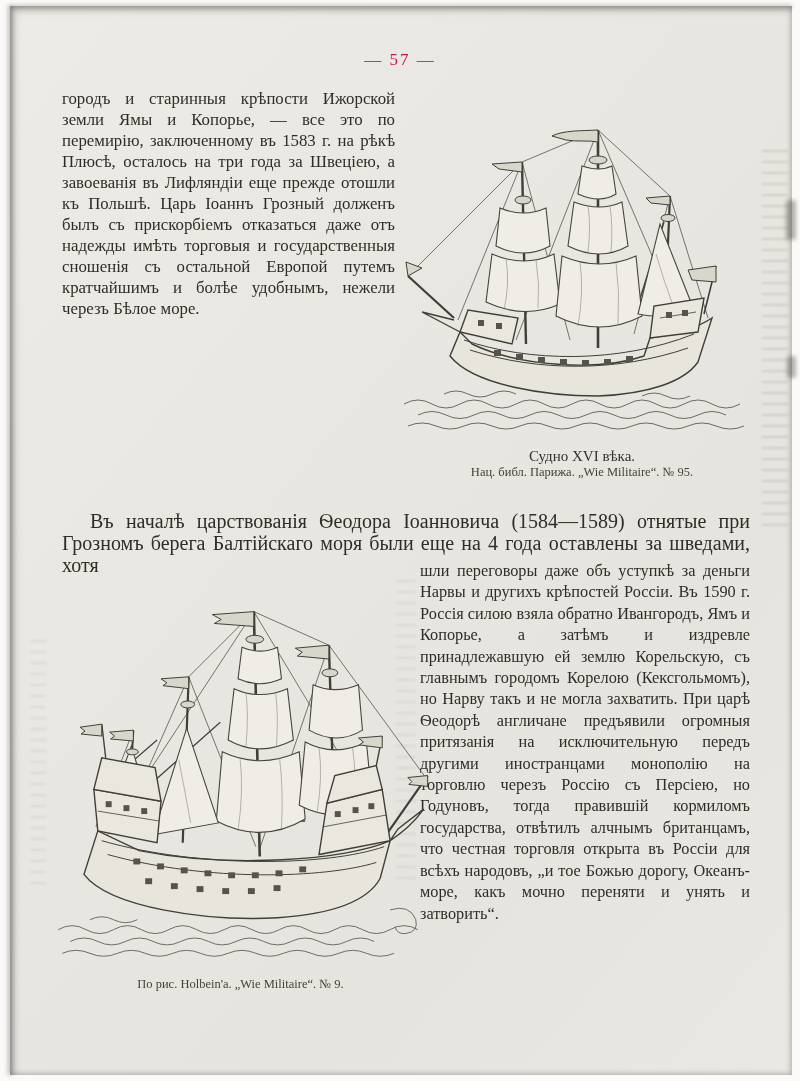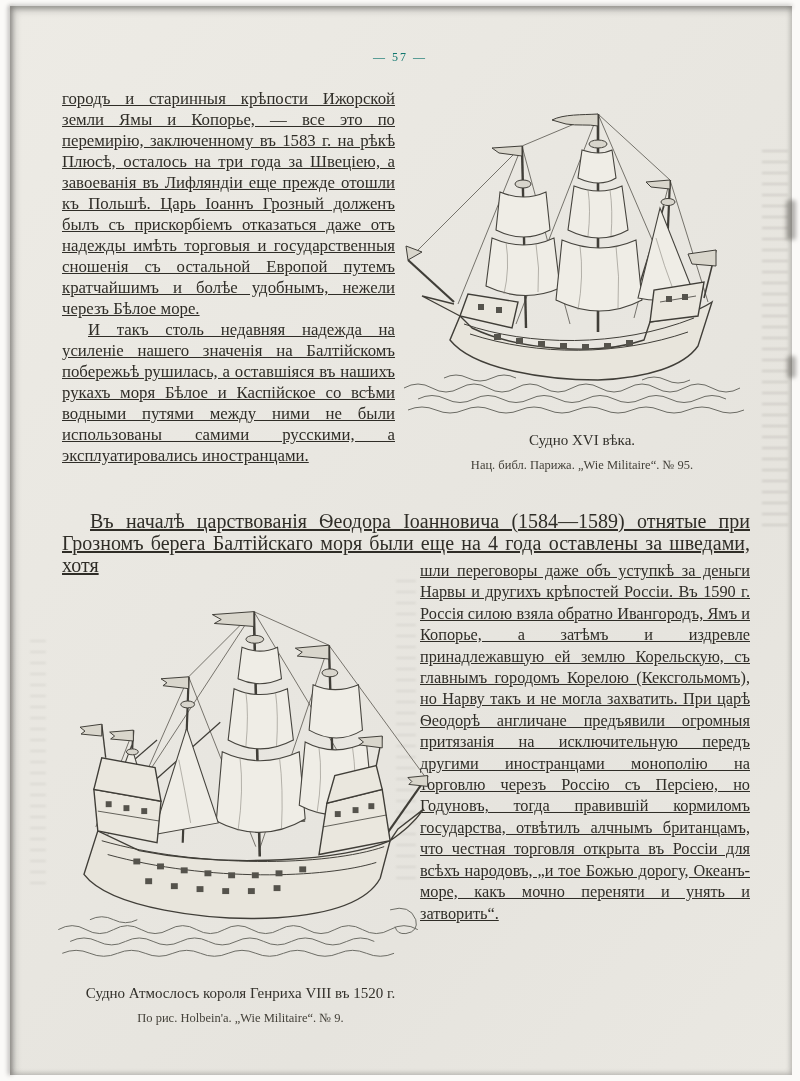--- a/index.html
+++ b/index.html
@@ -5,37 +5,37 @@
   html,body{margin:0;padding:0;background:#ffffff;}
   .scan{position:relative;width:800px;height:1081px;background:#fbfaf8;overflow:hidden;
         font-family:"Liberation Serif","DejaVu Serif",serif;color:#2e2c27;}
   .page{position:absolute;left:10px;top:6px;width:782px;height:1069px;
         background:linear-gradient(130deg,#edebe5 0%,#e9e7e1 40%,#e6e4de 70%,#eae8e2 100%);
         box-shadow:inset 3px 3px 8px rgba(0,0,0,0.28), inset -2px -2px 5px rgba(0,0,0,0.14);}
   .edge-strip{position:absolute;left:8px;top:6px;width:4px;height:1069px;background:rgba(30,28,24,0.30);filter:blur(2px);}
   .top-strip{position:absolute;left:10px;top:5px;width:782px;height:3px;background:rgba(30,28,24,0.30);filter:blur(2px);}
 
   .page-number{position:absolute;left:0;top:50px;width:800px;text-align:center;
-        font-size:12px;letter-spacing:2px;color:#0f766e;}
-
-  .textcol{position:absolute;text-align:justify;color:#2f2d27;text-decoration:underline;}
+        font-size:17px;letter-spacing:2px;color:#be185d;}
+
+  .textcol{position:absolute;text-align:justify;color:#2f2d27;}
   .left-col{left:62px;top:88px;width:333px;font-size:16.8px;line-height:21.0px;}
   .left-col p{margin:0;}
   .left-col p.indent{text-indent:26px;}
 
   .full-para{left:62px;top:510px;width:688px;font-size:20px;line-height:22px;
         text-indent:28px;text-align:justify;text-align-last:justify;}
 
   .right-col{left:420px;top:560px;width:330px;height:492px;font-size:16.3px;line-height:21.4px;overflow:hidden;}
 
   .figure{position:absolute;text-align:center;}
-  .fig-top{left:398px;top:88px;width:368px;}
+  .fig-top{left:398px;top:104px;width:368px;}
   .fig-bottom{left:48px;top:582px;width:385px;}
   .caption-title{font-size:15px;color:#33312b;margin-top:8px;}
-  .caption-source{font-size:12.5px;color:#45423a;margin-top:9px;}
+  .caption-source{font-size:12.5px;color:#45423a;margin-top:0;}
 
   .ghost{position:absolute;background:repeating-linear-gradient(180deg,rgba(95,92,85,0.16) 0 2px,rgba(0,0,0,0) 2px 11px);
         filter:blur(1px);pointer-events:none;}
   .smudge{position:absolute;background:rgba(60,58,52,0.38);filter:blur(2px);border-radius:3px;}
 
   svg{display:block;margin:0 auto;}
 </style>
 </head>
 <body>
 
@@ -47,21 +47,20 @@
   <div class="ghost" style="left:762px;top:150px;width:26px;height:380px;"></div>
   <div class="ghost" style="left:396px;top:580px;width:20px;height:300px;opacity:.6;"></div>
   <div class="ghost" style="left:30px;top:640px;width:16px;height:250px;opacity:.6;"></div>
   <div class="smudge" style="left:786px;top:200px;width:10px;height:40px;"></div>
   <div class="smudge" style="left:787px;top:356px;width:9px;height:22px;"></div>
 
   <div class="page-number">— 57 —</div>
 
   <div class="textcol left-col">
     <p>городъ и старинныя крѣпости Ижорской земли Ямы и Копорье, — все это по перемирію, заключенному въ 1583 г. на рѣкѣ Плюсѣ, осталось на три года за Швеціею, а завоеванія въ Лифляндіи еще прежде отошли къ Польшѣ. Царь Іоаннъ Грозный долженъ былъ съ прискорбіемъ отказаться даже отъ надежды имѣть торговыя и государственныя сношенія съ остальной Европой путемъ кратчайшимъ и болѣе удобнымъ, нежели черезъ Бѣлое море.</p>
-    <p class="indent">И такъ столь недавняя надежда на усиленіе нашего значенія на Балтійскомъ побережьѣ рушилась, а оставшіяся въ нашихъ рукахъ моря Бѣлое и Каспійское со всѣми водными путями между ними не были использованы самими русскими, а эксплуатировались иностранцами.</p>
   </div>
 
   <div class="figure fig-top">
     <svg viewBox="0 0 368 336" width="368" height="336">
 
       <g stroke="#57544c" stroke-width="0.8" fill="none">
         <path d="M124 58 L60 216"></path>
           <path d="M124 58 L172 236"></path>
         <path d="M200 26 L118 236"></path>
           <path d="M200 26 L286 226"></path>
@@ -270,16 +269,15 @@
       </g>
 
       <g stroke="#6b6b64" stroke-width="1" fill="none">
         <path d="M8 352 q14 -8 28 0 t28 0 t28 0 t28 0 t28 0 t28 0 t28 0 t28 0 t28 0 t28 0 t28 0 t28 0 t28 0"></path>
         <path d="M20 364 q14 -7 28 0 t28 0 t28 0 t28 0 t28 0 t28 0 t28 0 t28 0 t28 0 t28 0 t28 0"></path>
         <path d="M12 376 q14 -6 28 0 t28 0 t28 0 t28 0 t28 0 t28 0 t28 0 t28 0 t28 0 t28 0 t28 0 t28 0"></path>
         <path d="M344 332 q20 -6 26 10 q3 12 -10 14 q-9 1 -11 -7"></path>
         <path d="M40 342 q12 -6 24 0 t24 0"></path>
       </g>
     </svg>
-    <div class="caption-title">Судно Атмослосъ короля Генриха VIII въ 1520 г.</div>
     <div class="caption-source">По рис. Holbein'a. „Wie Militaire“. № 9.</div>
   </div>
 </div>
 
 </body></html>

